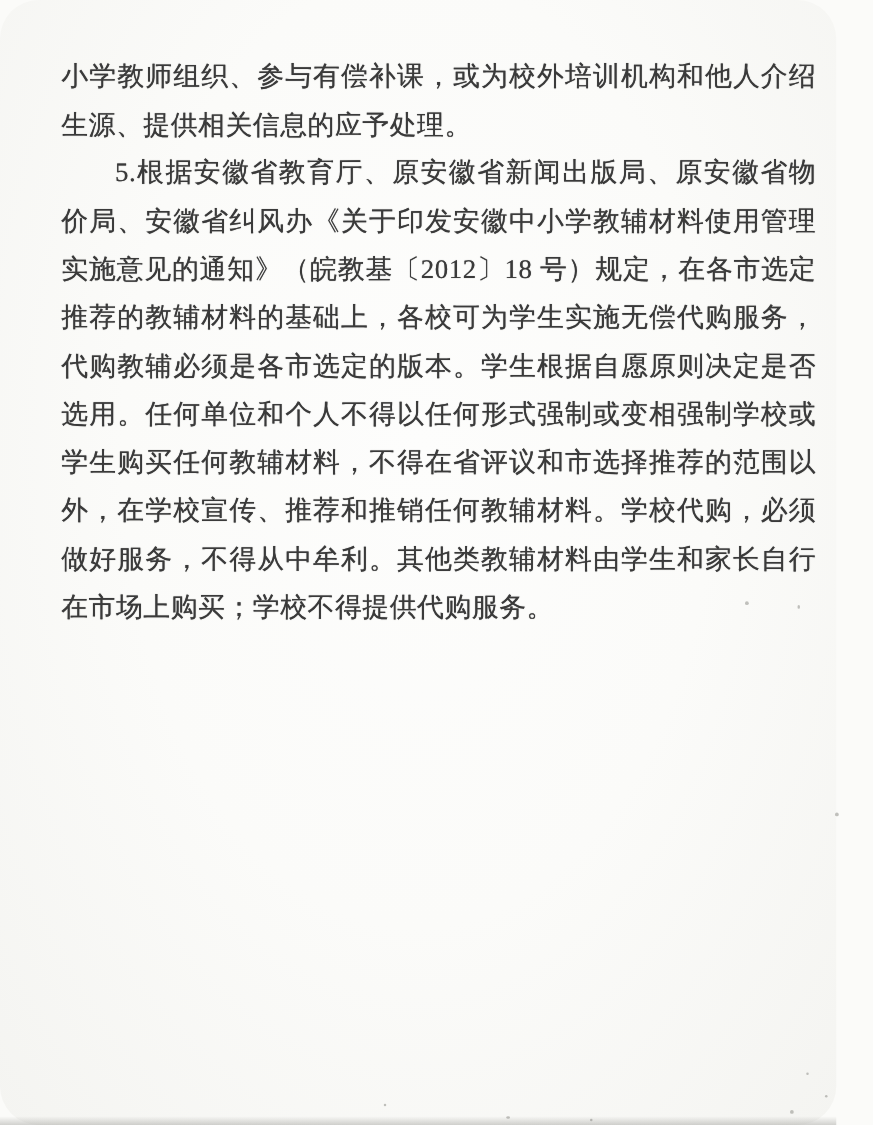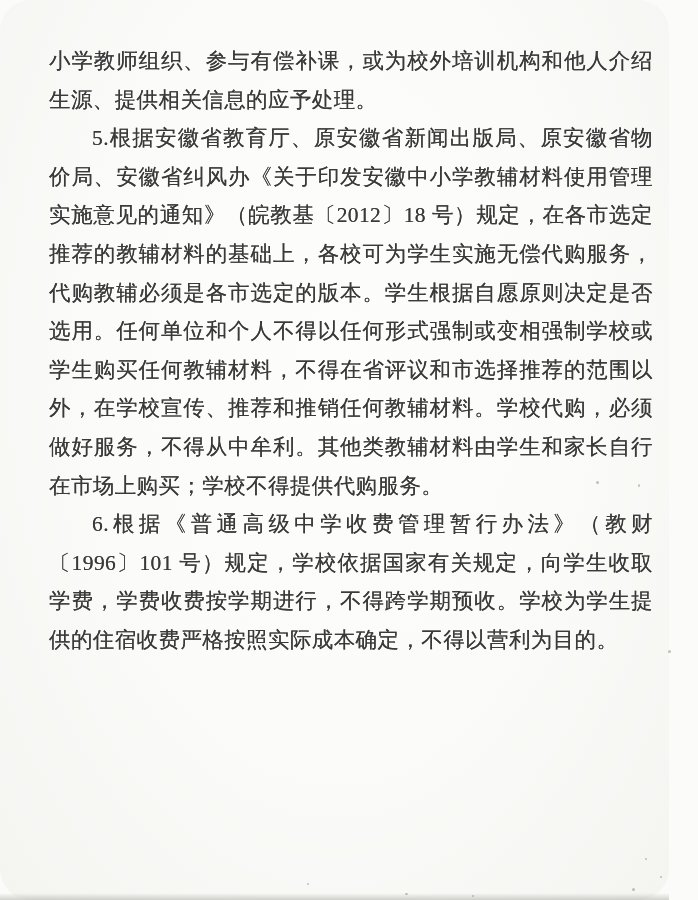--- a/index.html
+++ b/index.html
@@ -58,21 +58,20 @@
   }
 </style>
 </head>
 <body>
 
 <div class="page">
 
   <div class="text-block">
     <p>小学教师组织、参与有偿补课，或为校外培训机构和他人介绍生源、提供相关信息的应予处理。</p>
     <p class="indent">5.根据安徽省教育厅、原安徽省新闻出版局、原安徽省物价局、安徽省纠风办《关于印发安徽中小学教辅材料使用管理实施意见的通知》（皖教基〔2012〕18 号）规定，在各市选定推荐的教辅材料的基础上，各校可为学生实施无偿代购服务，代购教辅必须是各市选定的版本。学生根据自愿原则决定是否选用。任何单位和个人不得以任何形式强制或变相强制学校或学生购买任何教辅材料，不得在省评议和市选择推荐的范围以外，在学校宣传、推荐和推销任何教辅材料。学校代购，必须做好服务，不得从中牟利。其他类教辅材料由学生和家长自行在市场上购买；学校不得提供代购服务。</p>
-    <p class="indent">6.根据《普通高级中学收费管理暂行办法》（教财〔1996〕101 号）规定，学校依据国家有关规定，向学生收取学费，学费收费按学期进行，不得跨学期预收。学校为学生提供的住宿收费严格按照实际成本确定，不得以营利为目的。</p>
   </div>
 
   <span class="speckle" style="left:596px; top:481px; width:3px; height:3px;"></span>
   <span class="speckle" style="left:638px; top:484px; width:2px; height:3px;"></span>
   <span class="speckle" style="left:668px; top:650px; width:3px; height:3px;"></span>
   <span class="speckle" style="left:645px; top:858px; width:2px; height:2px;"></span>
   <span class="speckle" style="left:632px; top:888px; width:3px; height:3px;"></span>
   <span class="speckle" style="left:660px; top:876px; width:2px; height:2px;"></span>
   <span class="speckle" style="left:307px; top:883px; width:2px; height:2px;"></span>
   <span class="speckle" style="left:405px; top:893px; width:3px; height:2px;"></span>

